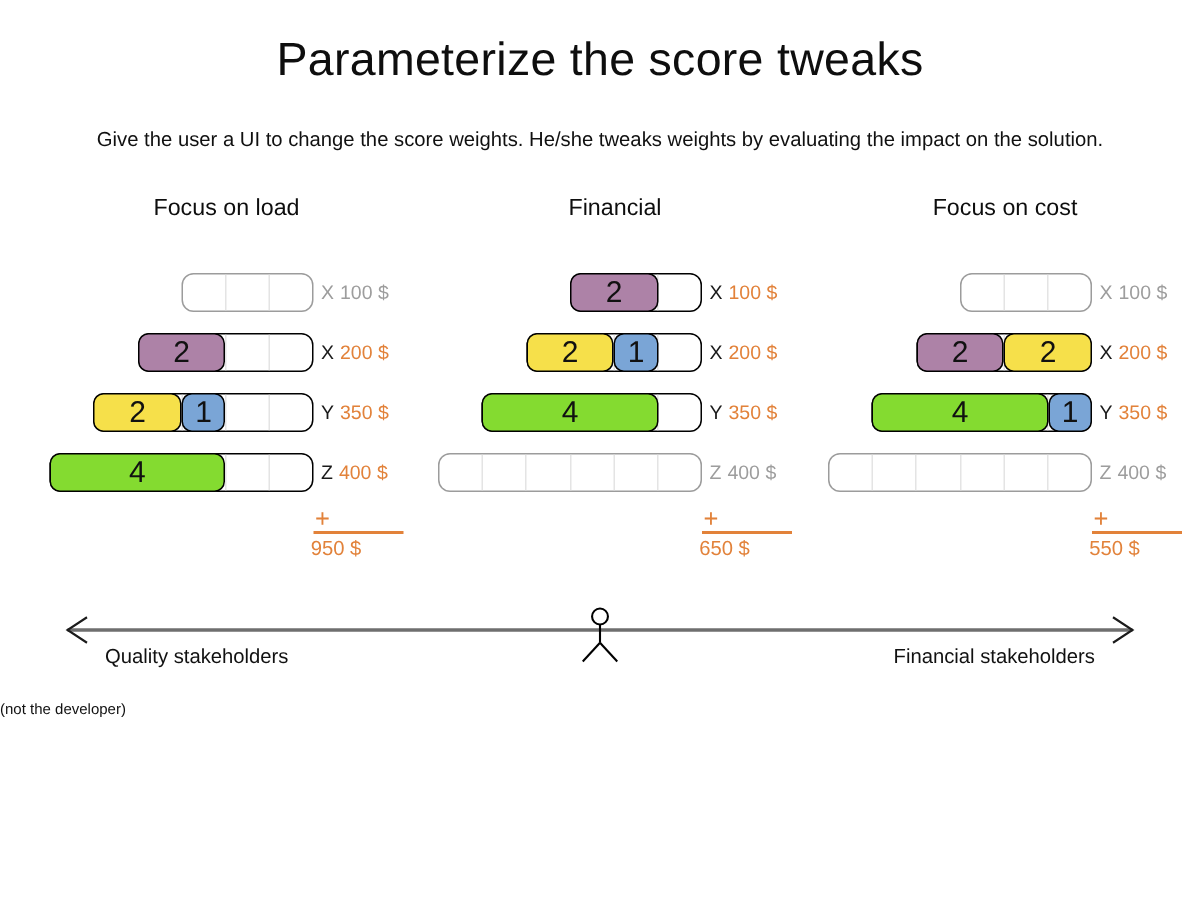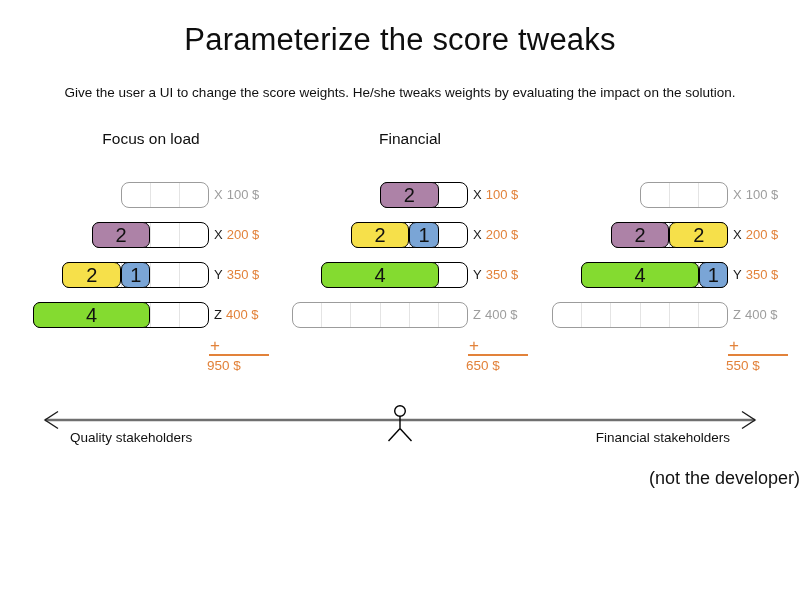--- a/index.html
+++ b/index.html
@@ -34,22 +34,22 @@
   .plus    { position:absolute; left:177px; top:212px; font-size:17px; line-height:1; }
   .sumline { position:absolute; left:176px; top:229px; width:60px; height:2px; }
   .total   { position:absolute; left:160px; top:233px; width:62px; text-align:center;
              font-size:13.5px; }
 
   .axis-svg { position:absolute; top:395px; left:0; }
   .axis-label-left  { position:absolute; left:70px;  top:430px; font-size:13.5px; }
   .axis-label-right { position:absolute; right:70px; top:430px; font-size:13.5px; }
   .user-caption-1 { position:absolute; left:0; width:800px; text-align:center;
                     top:450px; font-size:13.5px; }
-  .user-caption-2 { position:absolute; left:0; width:800px; text-align:right;
-                    top:468px; font-size:18px; }
+  .user-caption-2 { position:absolute; left:0; width:800px; text-align:left;
+                    top:468px; font-size:10px; }
 </style>
 </head>
 <body>
 
 <div class="page">
 
   <div class="title">Parameterize the score tweaks</div>
   <div class="subtitle">Give the user a UI to change the score weights. He/she tweaks weights by evaluating the impact on the solution.</div>
 
   <div class="column" style="left:33px">
@@ -144,20 +144,21 @@
           <div class="cell"></div>
           <div class="cell"></div>
           <div class="cell"></div>
           <div class="cell"></div>
         </div>
       </div>
       <div class="rowlabel" style="top: 182px;"><span class="letter" style="color: rgb(157, 157, 157);">Z</span><span class="price" style="color: rgb(157, 157, 157);">400 $</span></div>
     </div>
 
   <div class="column" style="left:552px">
+    <div class="col-title">Focus on cost</div>
     <div class="plus" style="color: rgb(226, 130, 58);">+</div>
     <div class="sumline" style="background: rgb(226, 130, 58);"></div>
     <div class="total" style="color: rgb(226, 130, 58);">550 $</div>
   <div class="row" style="top: 57px; width: 88px;">
         <div class="cellbox">
           <div class="cell"></div>
           <div class="cell"></div>
           <div class="cell"></div>
         </div>
       </div>

